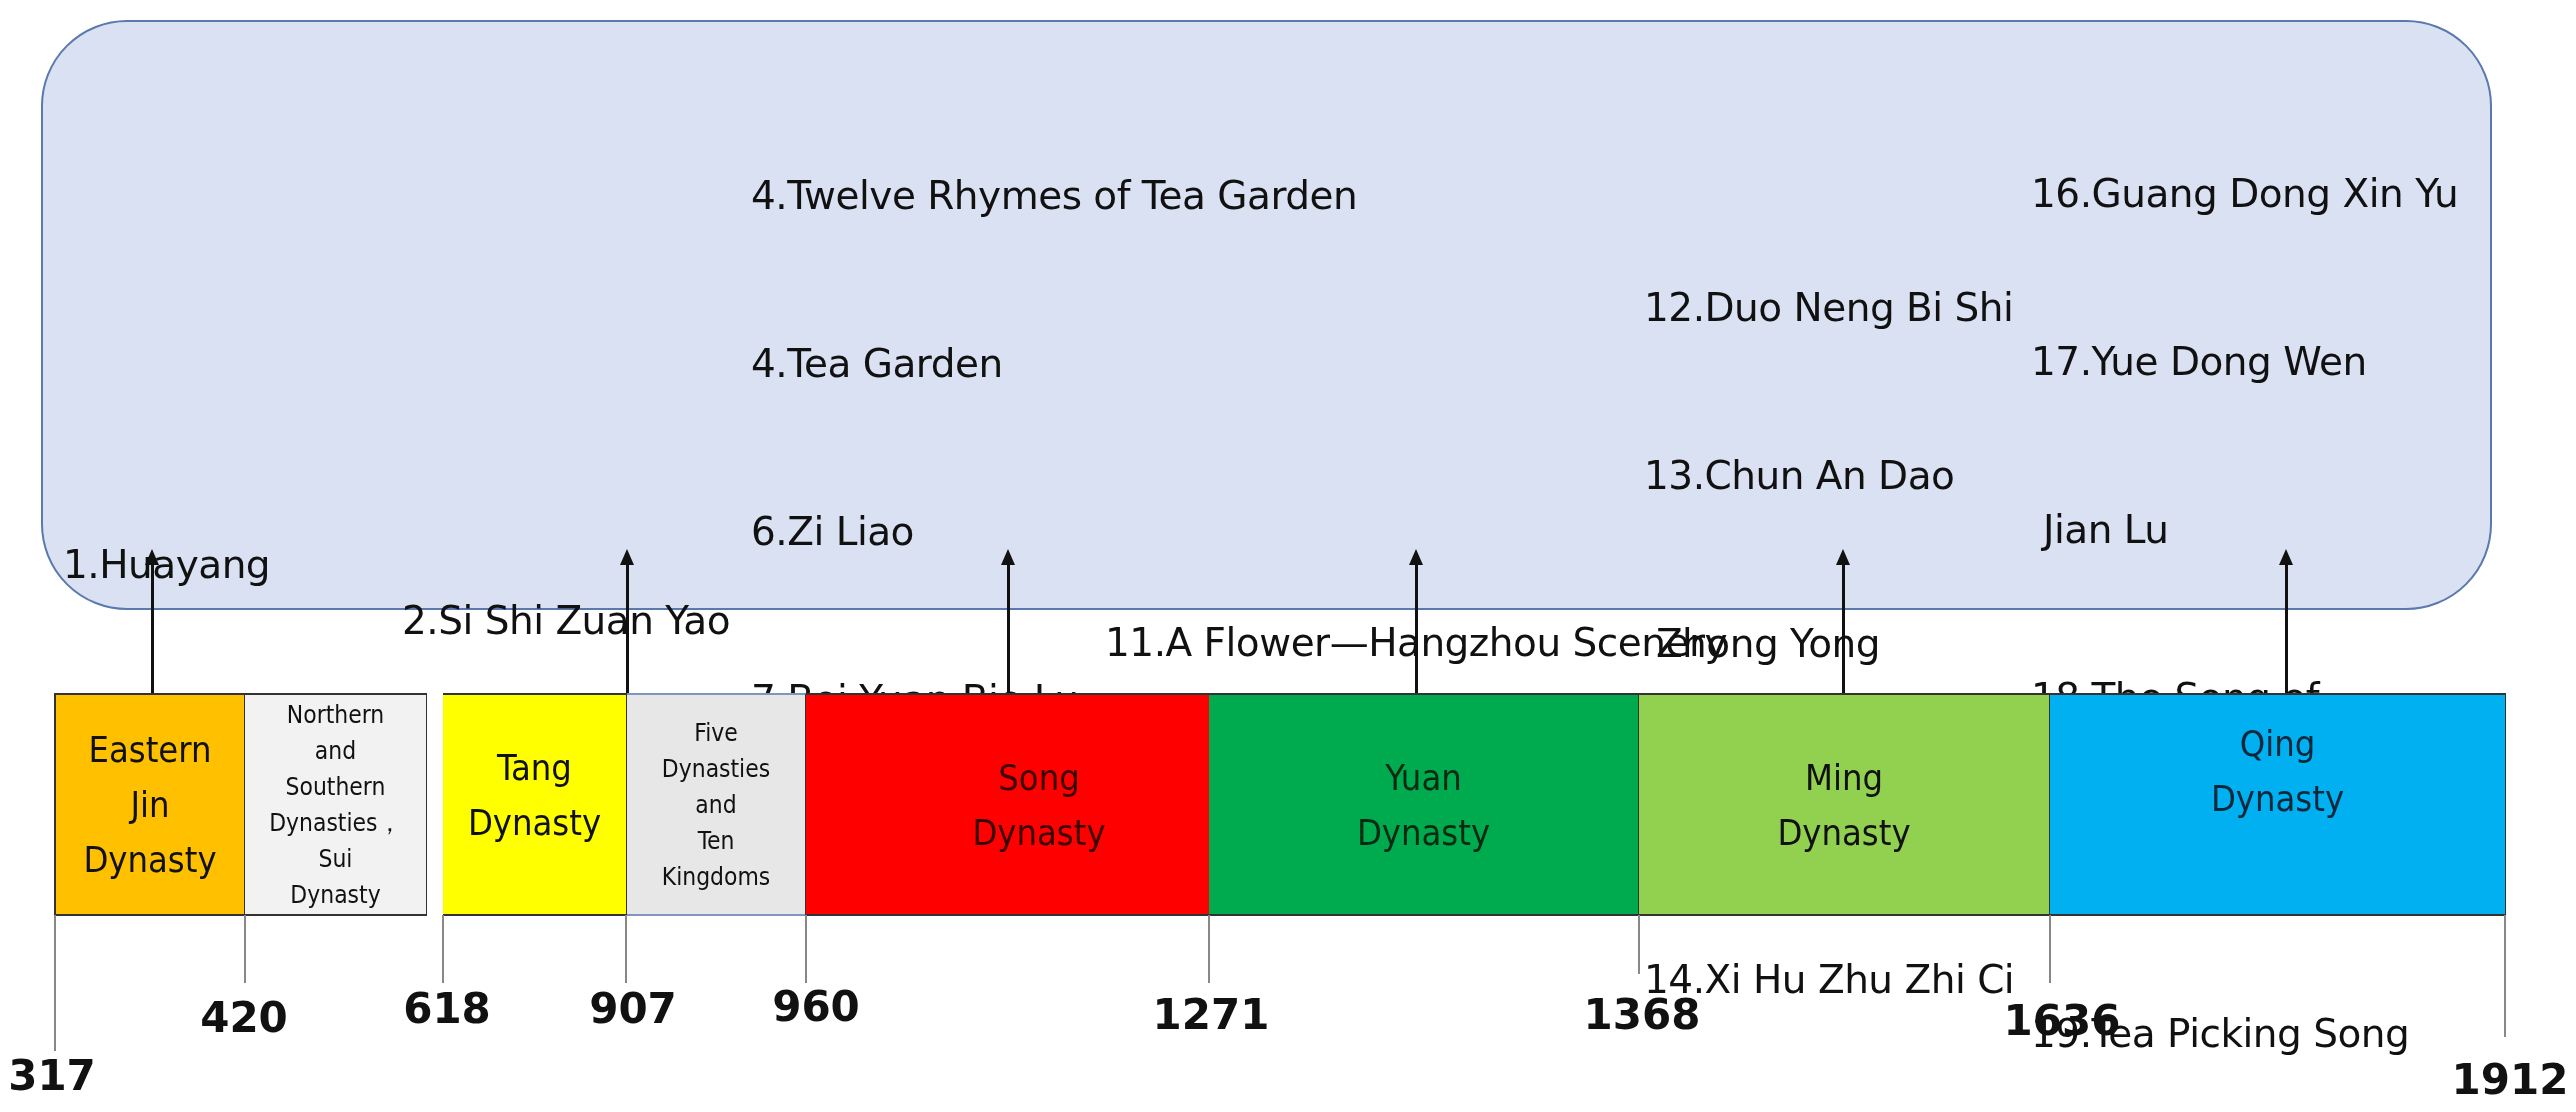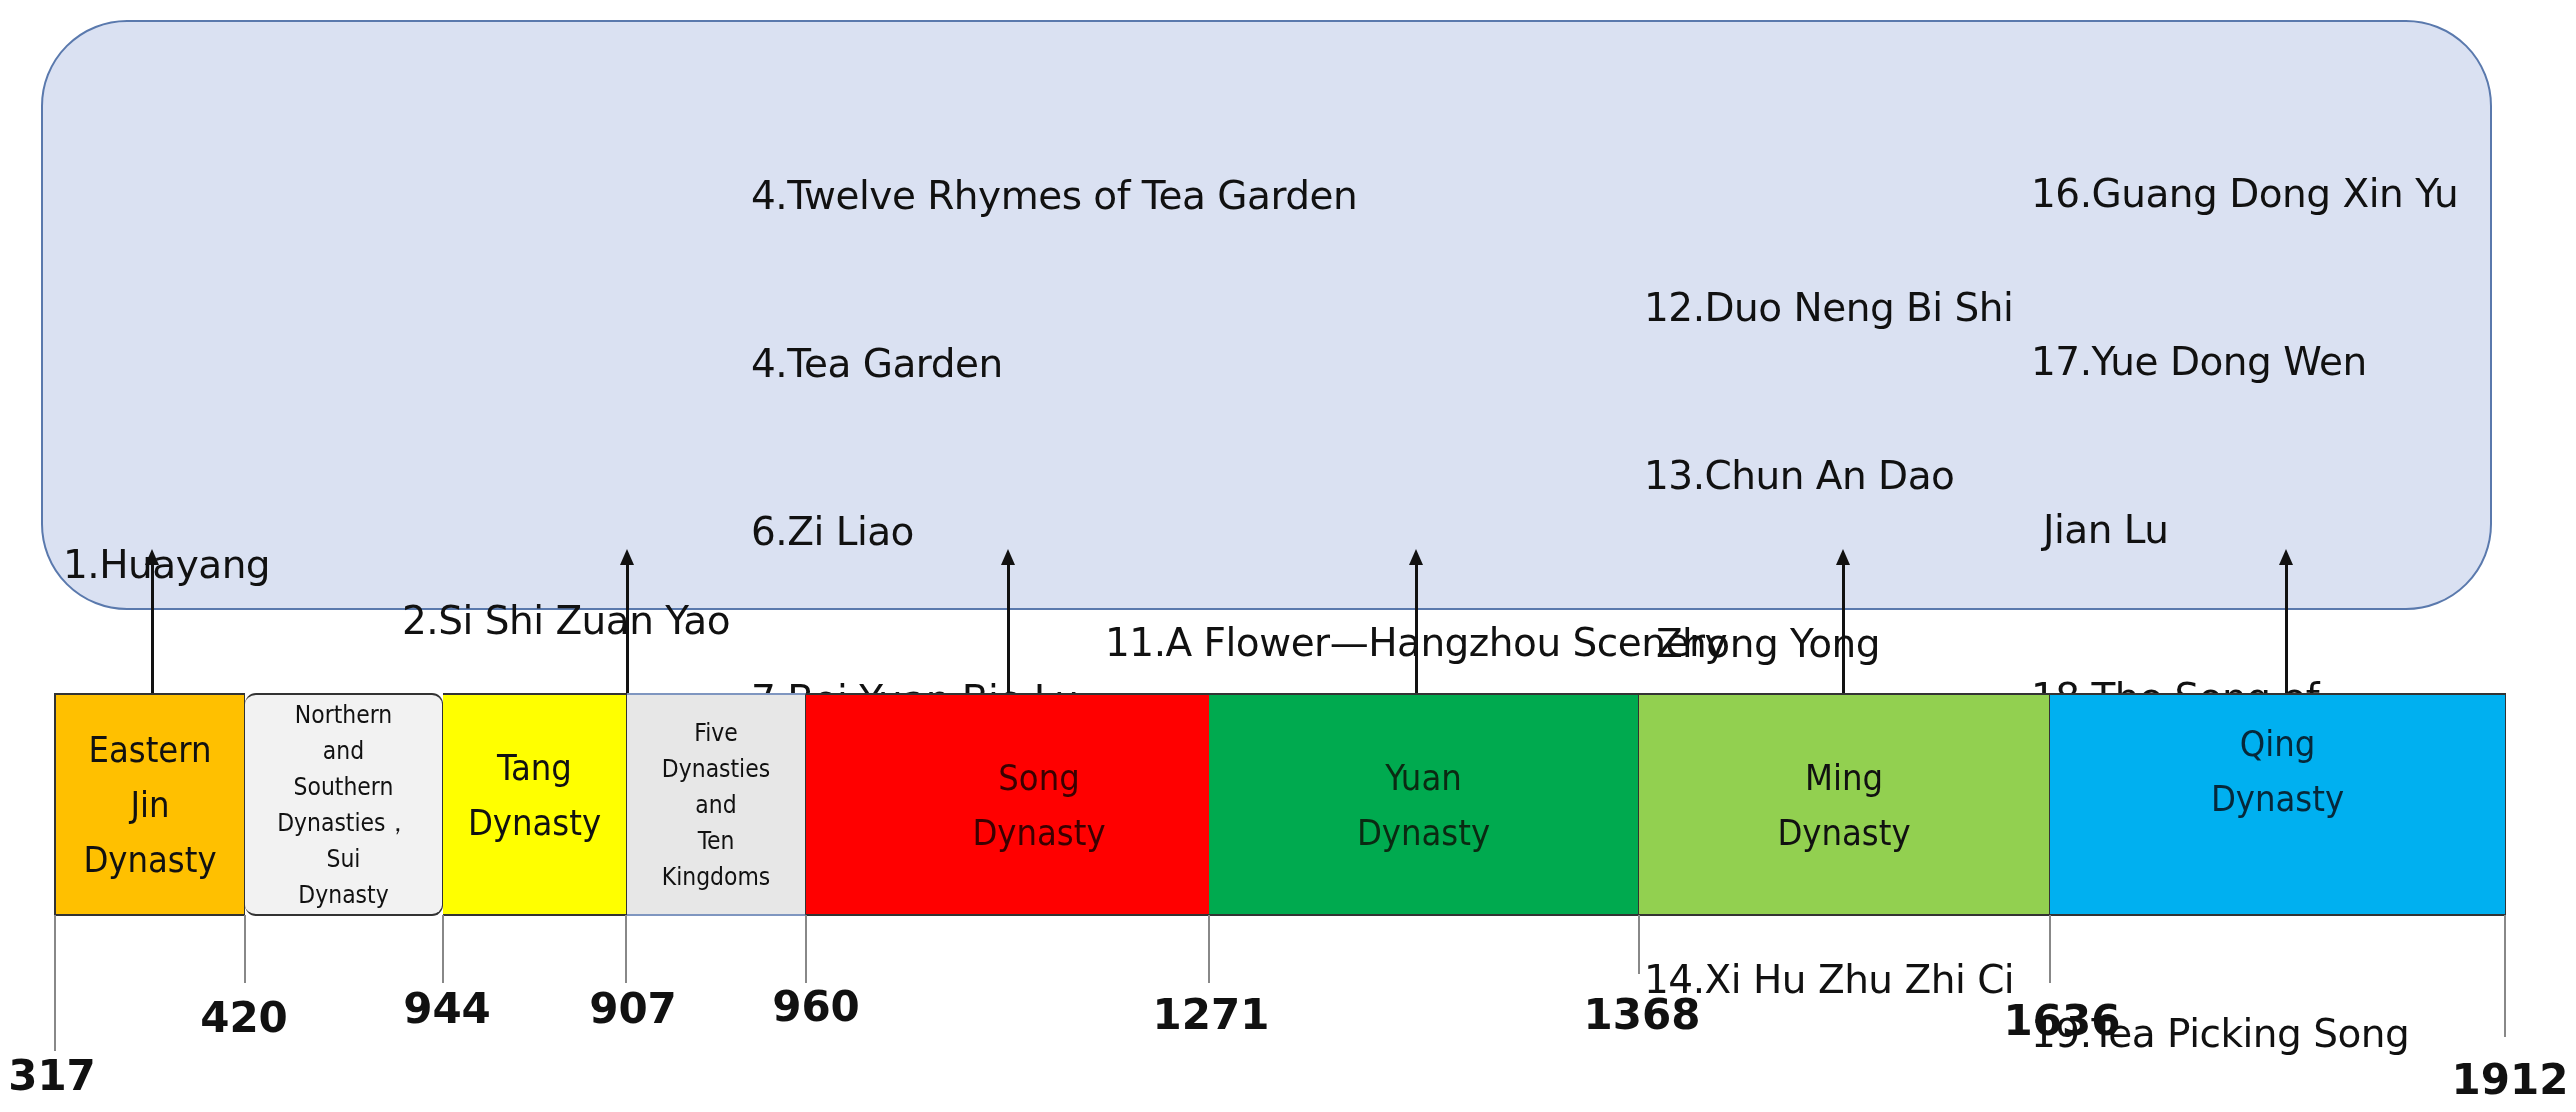--- a/index.html
+++ b/index.html
@@ -82,21 +82,21 @@
 <div class="arrow" style="left:2285px; top:563px; height:130px;"></div>
 
 <div class="bar" style="left:0; width:2576px;">
   <div class="seg big" style="left:54px; width:191px; background:#ffc000; border-left:2.7px solid #333;align-items:center;">
     <div>
       <span>Eastern</span>
       <span>Jin</span>
       <span>Dynasty</span>
     </div>
   </div>
-  <div class="seg small" style="left:245px; width:198px; background:#f2f2f2;border-radius:11px;">
+  <div class="seg small" style="left:245px; width:182px; background:#f2f2f2;">
     <div>
       <span>Northern</span>
       <span>and</span>
       <span>Southern</span>
       <span>Dynasties，</span>
       <span>Sui</span>
       <span>Dynasty</span>
     </div>
   </div>
   <div class="seg big" style="left:443px; width:184px; background:#ffff00; align-items:flex-start; padding-top:45px;">
@@ -145,20 +145,20 @@
 <div class="tick" style="left:442px; height:68px;"></div>
 <div class="tick" style="left:625px; height:68px;"></div>
 <div class="tick" style="left:805px; height:68px;"></div>
 <div class="tick" style="left:1208px; height:68px;"></div>
 <div class="tick" style="left:1638px; height:59px;"></div>
 <div class="tick" style="left:2049px; height:68px;"></div>
 <div class="tick" style="left:2504px; height:122px;"></div>
 
 <div class="ticklabel" style="left:52px;   top:1051px;">317</div>
 <div class="ticklabel" style="left:244px;  top:993px;">420</div>
-<div class="ticklabel" style="left:447px;  top:984px;">944</div>
+<div class="ticklabel" style="left:447px;  top:984px;">618</div>
 <div class="ticklabel" style="left:633px;  top:984px;">907</div>
 <div class="ticklabel" style="left:816px;  top:982px;">960</div>
 <div class="ticklabel" style="left:1211px; top:990px;">1271</div>
 <div class="ticklabel" style="left:1642px; top:990px;">1368</div>
 <div class="ticklabel" style="left:2062px; top:996px;">1636</div>
 <div class="ticklabel" style="left:2510px; top:1055px;">1912</div>
 
 
 </body></html>

